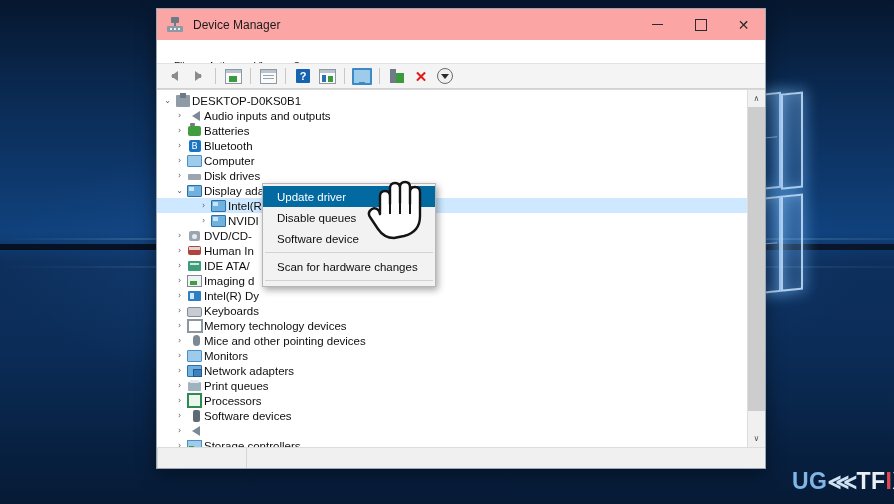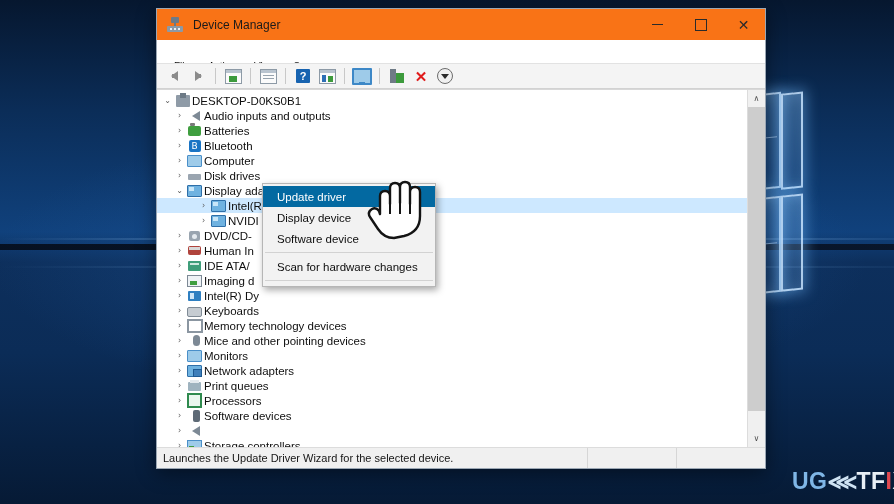--- a/index.html
+++ b/index.html
@@ -44,21 +44,21 @@
   #watermark .mark{color:#cfe3f3;font-size:21px;letter-spacing:-1px;}
   #watermark .t{color:#e8eff5;}
   #watermark .dot{color:#e0484f;}
 
   
   #window{position:absolute;left:156px;top:8px;width:608px;height:459px;
     background:#ffffff;border:1px solid #9ba7b4;
     box-shadow:0 4px 18px rgba(0,0,0,.45);display:flex;flex-direction:column;}
 
   
-  #titlebar{height:31px;background:#f97316;display:flex;align-items:center;
+  #titlebar{height:31px;background:#fca5a5;display:flex;align-items:center;
     flex:0 0 auto;border-bottom:1px solid #ffffff;}
   #title-icon{width:16px;height:16px;margin-left:10px;position:relative;flex:0 0 auto;}
   .ti-top{position:absolute;left:4px;top:0px;width:8px;height:6px;background:#6d7a86;border-radius:1px;}
   .ti-base{position:absolute;left:0px;top:9px;width:16px;height:6px;background:#8d99a5;border-radius:1px;}
   .ti-stem{position:absolute;left:7px;top:5px;width:2px;height:5px;background:#6d7a86;}
   .ti-d{position:absolute;top:11px;width:2px;height:2px;background:#e9eef3;}
   #title-text{margin-left:10px;font-size:12px;color:#1b1b1b;}
   #win-controls{margin-left:auto;display:flex;height:31px;}
   .wbtn{width:43px;height:31px;display:flex;align-items:center;justify-content:center;
     font-size:12px;color:#2b2b2b;}
@@ -459,29 +459,28 @@
     <div id="vscroll">
       <div class="sb-arrow">∧</div>
       <div class="sb-track">
         <div class="sb-thumb"></div>
       </div>
       <div class="sb-arrow">∨</div>
     </div>
   </div>
 
   <div id="statusbar">
-    <div id="status-text">Launches the Update Driver Wizard for the selected device.</div>
     <div class="status-pane"></div>
     <div class="status-pane"></div>
   </div>
 </div>
 
 <div id="ctxmenu">
     <div class="ctx-item highlight">Update driver</div>
-    <div class="ctx-item">Display device</div>
+    <div class="ctx-item">Disable queues</div>
     <div class="ctx-item">Software device</div>
     <div class="ctx-sep"></div>
     <div class="ctx-item">Scan for hardware changes</div>
     <div class="ctx-sep"></div>
   </div>
 
 <svg id="cursor" viewBox="0 0 62 70">
   <path d="M14 40 L14 22 Q14 17 19 17 Q24 17 24 22 L24 30 L24 14 Q24 9 29 9 Q34 9 34 14 L34 29 L34 13 Q34 8 39 8 Q44 8 44 13 L44 30 L44 18 Q44 13 49 13 Q54 13 54 18 L54 42 Q54 58 38 62 L28 64 Q18 64 12 55 L4 43 Q1 38 6 35 Q10 33 13 37 Z" fill="#ffffff" stroke="#141414" stroke-width="2.4" stroke-linejoin="round"></path>
   <path d="M24 30 L24 40 M34 29 L34 40 M44 30 L44 40" stroke="#141414" stroke-width="2" fill="none"></path>
 </svg>

